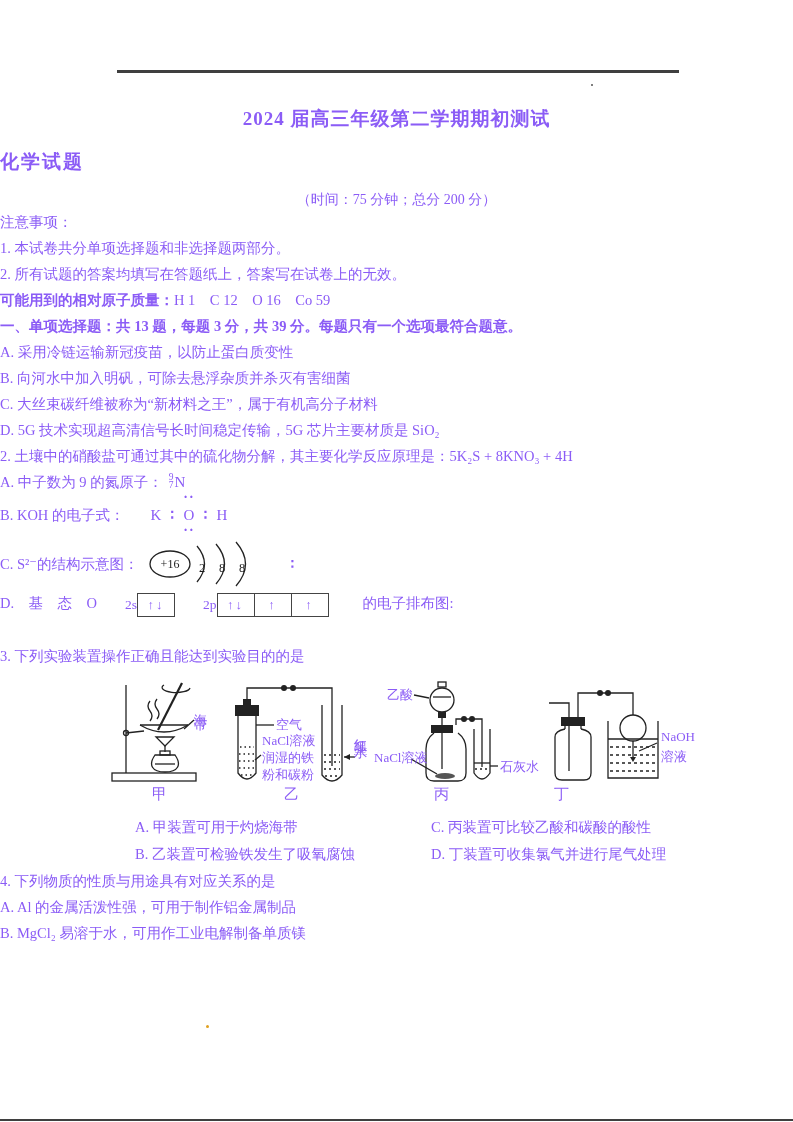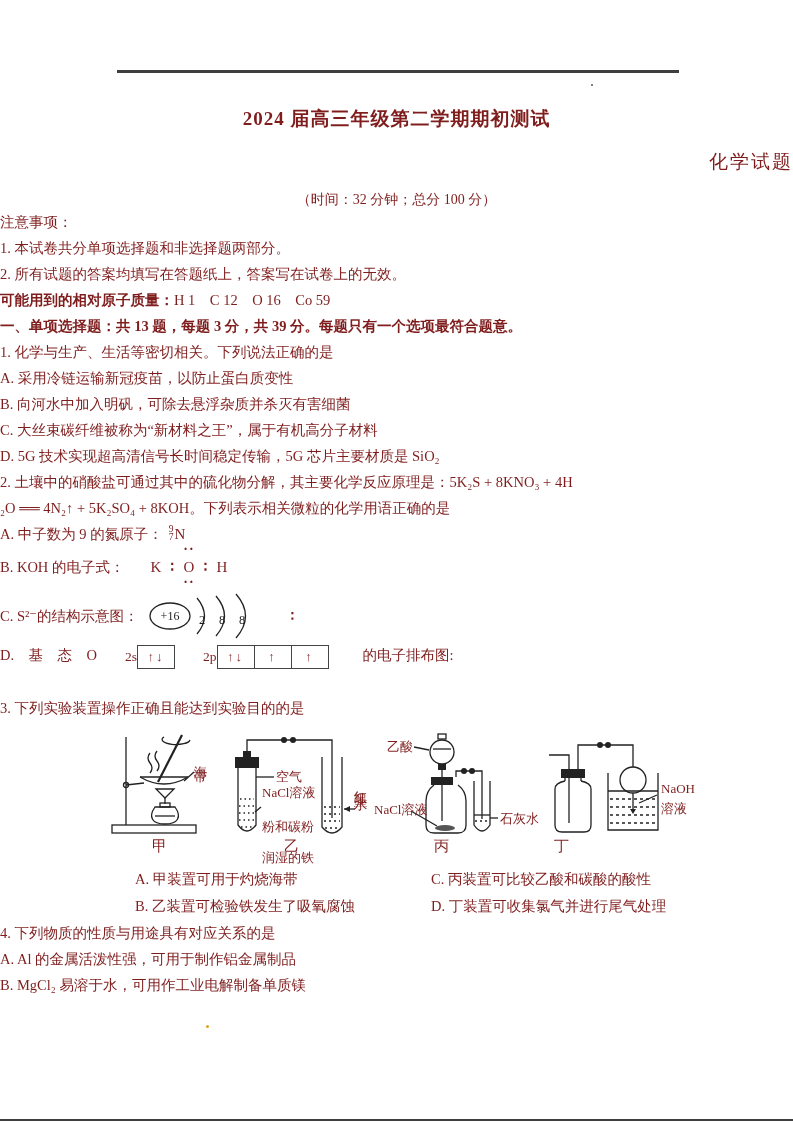--- a/index.html
+++ b/index.html
@@ -1,26 +1,26 @@
 <!DOCTYPE html>
 <html><head>
 <meta charset="utf-8">
 <style>
   html,body{margin:0;padding:0;background:#ffffff;}
   .page{
     position:relative;width:793px;height:1122px;background:#fff;overflow:hidden;
-    color:#7f1d1d;font-family:"Liberation Serif","DejaVu Serif",serif;font-size:14.5px;
+    color:#8b5cf6;font-family:"Liberation Serif","DejaVu Serif",serif;font-size:14.5px;
   }
   .top-rule{position:absolute;top:70px;left:117px;width:562px;height:2.5px;background:#3f3f3f;}
   .bottom-rule{position:absolute;bottom:1px;left:0;width:793px;height:2.5px;background:#3f3f3f;}
   .dot-artifact{position:absolute;left:591px;top:84px;width:2px;height:2px;background:#555;border-radius:50%;}
   .dot-orange{position:absolute;left:206px;top:1025px;width:3px;height:3px;background:#e0a020;border-radius:50%;}
 
   h1.title{margin:106px 0 0;text-align:center;font-size:19px;font-weight:bold;letter-spacing:1px;}
-  h2.subtitle{margin:17px 0 16px;text-align:right;font-size:19px;font-weight:normal;letter-spacing:2px;}
+  h2.subtitle{margin:17px 0 16px;text-align:left;font-size:19px;font-weight:bold;letter-spacing:2px;}
   p.meta{margin:13px 0 0;text-align:center;font-size:14px;}
 
   p.line{margin:0;line-height:26px;}
   .ind-head{margin-left:120px;}
   .ind-item{margin-left:145px;}
   .ind-bold{margin-left:107px;font-weight:bold;}
   .ind-q{margin-left:112px;}
   .ind-opt{margin-left:135px;}
   .ind-cont{margin-left:98px;}
   .mt-note{margin-top:11px;font-family:Liberation Serif, serif;}
@@ -66,38 +66,36 @@
 </style>
 </head>
 <body>
 
 <div class="page">
   <div class="top-rule"></div>
   <div class="dot-artifact"></div>
 
   <h1 class="title">2024 届高三年级第二学期期初测试</h1>
   <h2 class="subtitle">化学试题</h2>
-  <p class="meta">（时间：32 分钟；总分 100 分）</p>
+  <p class="meta">（时间：75 分钟；总分 200 分）</p>
 
   <p class="line ind-head mt-note">注意事项：</p>
   <p class="line ind-item">1. 本试卷共分单项选择题和非选择题两部分。</p>
   <p class="line ind-item">2. 所有试题的答案均填写在答题纸上，答案写在试卷上的无效。</p>
 
   <p class="line ind-bold"><span>可能用到的相对原子质量：</span><span class="norm">H 1　C 12　O 16　Co 59</span></p>
 
   <p class="line ind-bold">一、单项选择题：共 13 题，每题 3 分，共 39 分。每题只有一个选项最符合题意。</p>
 
-  <p class="line ind-q">1. 化学与生产、生活等密切相关。下列说法正确的是</p>
   <p class="line ind-opt">A. 采用冷链运输新冠疫苗，以防止蛋白质变性</p>
   <p class="line ind-opt">B. 向河水中加入明矾，可除去悬浮杂质并杀灭有害细菌</p>
   <p class="line ind-opt">C. 大丝束碳纤维被称为“新材料之王”，属于有机高分子材料</p>
   <p class="line ind-opt">D. 5G 技术实现超高清信号长时间稳定传输，5G 芯片主要材质是 SiO₂</p>
 
   <p class="line ind-q">2. 土壤中的硝酸盐可通过其中的硫化物分解，其主要化学反应原理是：5K₂S + 8KNO₃ + 4H</p>
-  <p class="line ind-cont">₂O ══ 4N₂↑ + 5K₂SO₄ + 8KOH。下列表示相关微粒的化学用语正确的是</p>
 
   <p class="line ind-opt row-flex">
     <span>A. 中子数为 9 的氮原子：</span>
     <span class="nuclide">
       <span>9</span>
       <span>7</span>
     </span>
     <span class="nuc-sym">N</span>
   </p>
 
@@ -229,21 +227,21 @@
         <line x1="502" y1="74" x2="548" y2="74" stroke-dasharray="3 3"></line>
         <line x1="502" y1="82" x2="548" y2="82" stroke-dasharray="3 3"></line>
         <line x1="502" y1="90" x2="548" y2="90" stroke-dasharray="3 3"></line>
         <line x1="502" y1="98" x2="548" y2="98" stroke-dasharray="3 3"></line>
         <line x1="549" y1="70" x2="531" y2="78"></line>
       </g>
     </svg>
     <span class="fig-label vert" style="left:84px;top:30px;">海带</span>
     <span class="fig-label" style="left:168px;top:44px;">空气</span>
     <span class="fig-label" style="left:154px;top:60px;">NaCl溶液</span>
-    <span class="fig-label" style="left:154px;top:77px;margin-top:48px;">润湿的铁</span>
+    <span class="fig-label" style="left:154px;top:77px;">润湿的铁</span>
     <span class="fig-label" style="left:154px;top:94px;">粉和碳粉</span>
     <span class="fig-label vert" style="left:244px;top:55px;">红墨水</span>
     <span class="fig-label" style="left:279px;top:14px;">乙酸</span>
     <span class="fig-label" style="left:266px;top:77px;">NaCl溶液</span>
     <span class="fig-label" style="left:392px;top:86px;">石灰水</span>
     <span class="fig-label" style="left:553px;top:56px;">NaOH</span>
     <span class="fig-label" style="left:553px;top:76px;">溶液</span>
     <span class="fig-caption" style="left:44px;top:112px;">甲</span>
     <span class="fig-caption" style="left:176px;top:112px;">乙</span>
     <span class="fig-caption" style="left:326px;top:112px;">丙</span>

